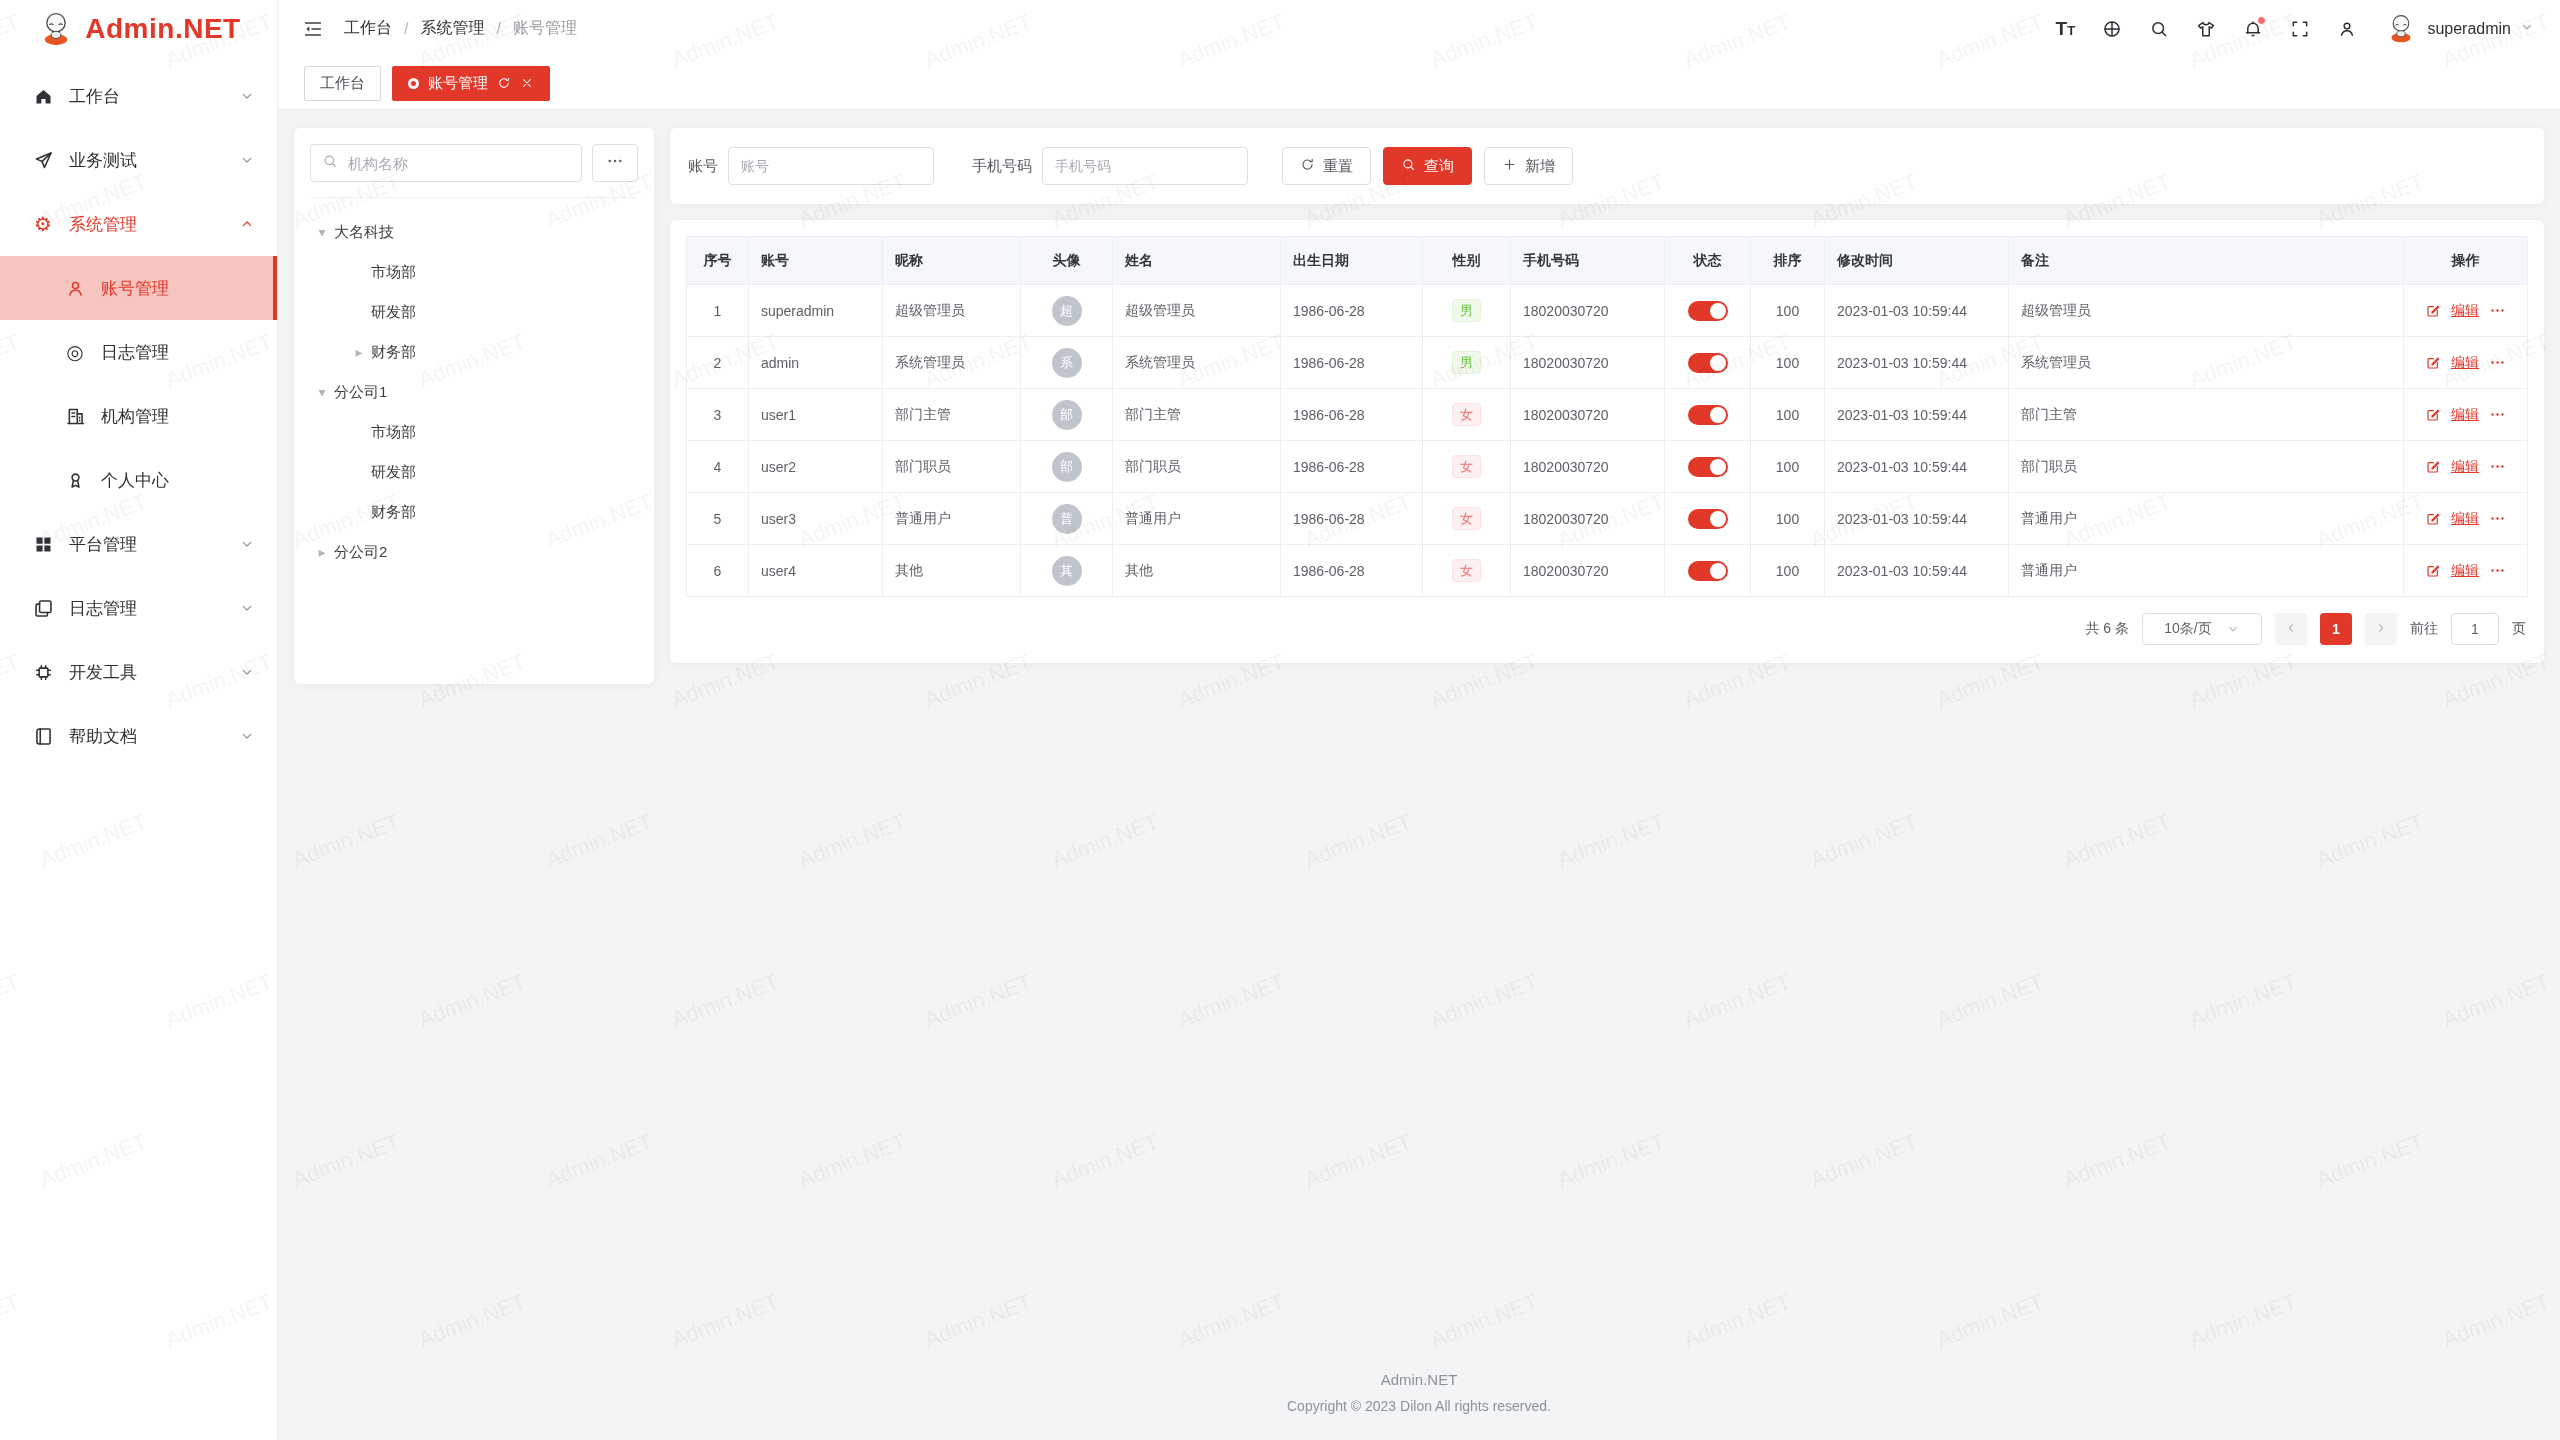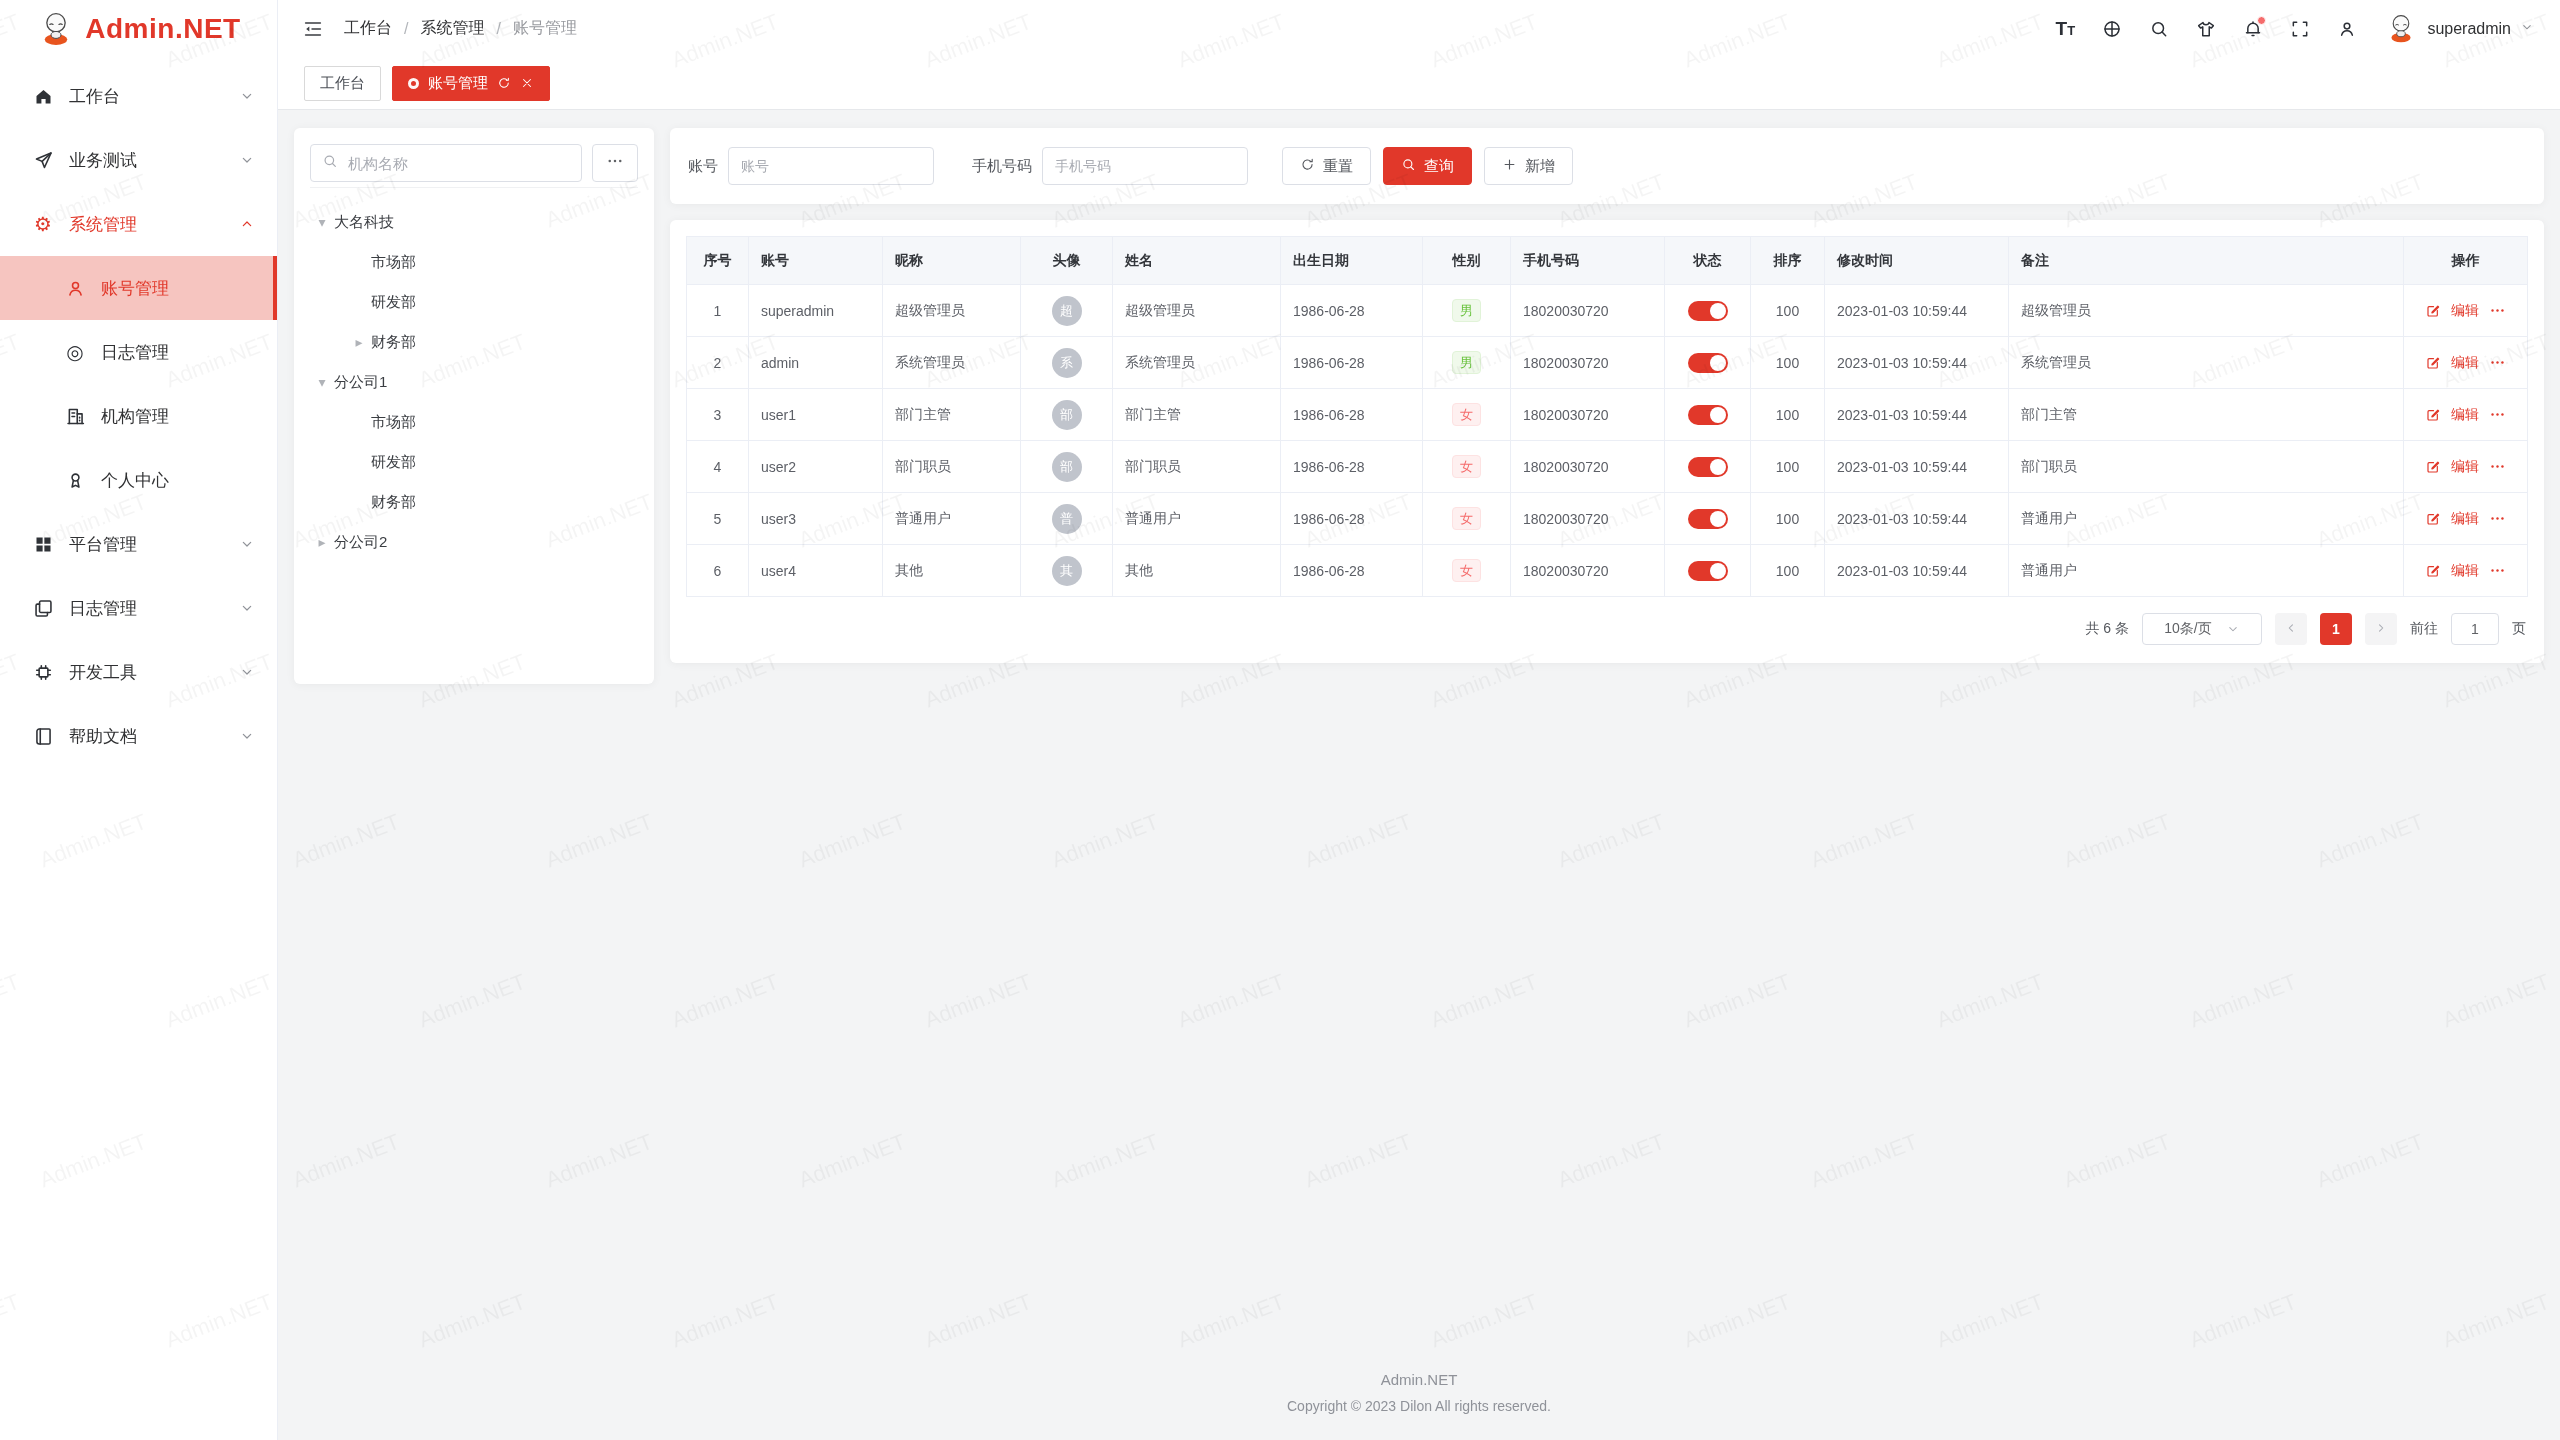--- a/index.html
+++ b/index.html
@@ -41,21 +41,21 @@
     padding:0 26px;gap:11px;}
   .tab{height:35px;padding:0 15px;border:1px solid #d9d9d9;background:#fff;display:flex;align-items:center;
     gap:9px;font-size:15px;color:#4c5057;border-radius:2px;cursor:pointer;}
   .tab.active{background:#e1382a;border-color:#e1382a;color:#fff;}
   .tabdot{width:11px;height:11px;border-radius:50%;border:3px solid rgba(255,255,255,.95);background:transparent;}
   .tab .mini{display:inline-flex;}
   
   .content{flex:1;padding:18px 16px;display:flex;gap:16px;align-items:flex-start;}
   .card{background:#fff;border-radius:6px;box-shadow:0 1px 10px rgba(0,0,0,.05);}
   .tree-card{width:360px;flex-shrink:0;padding:16px;height:556px;}
-  .tree-search-row{display:flex;gap:10px;padding-bottom:5px;border-bottom:1px solid #f0f1f3;}
+  .tree-search-row{display:flex;gap:10px;padding-bottom:15px;border-bottom:1px solid #f0f1f3;}
   .tree-search{flex:1;height:38px;border:1px solid #dcdfe6;border-radius:4px;display:flex;align-items:center;
     padding:0 11px;gap:8px;color:#a8abb2;}
   .tree-search input{border:0;outline:0;flex:1;font-size:15px;color:#606266;font-family:inherit;min-width:0;}
   .tree-search input::placeholder{color:#a8abb2;}
   .more-btn{width:46px;height:38px;border:1px solid #dcdfe6;border-radius:4px;display:flex;align-items:center;
     justify-content:center;color:#606266;cursor:pointer;background:#fff;}
   .tree{padding-top:14px;font-size:15px;color:#3a3d42;}
   .tree-node{height:40px;display:flex;align-items:center;cursor:pointer;}
   .tree-node .caret{width:24px;color:#b0b3b8;font-size:14px;text-align:center;flex-shrink:0;}
   .right-col{flex:1;display:flex;flex-direction:column;gap:16px;min-width:0;}
@@ -81,21 +81,21 @@
   .grid th:last-child,.grid td:last-child{border-right:0;}
   .grid .c{text-align:center;}
   .avatar-circle{width:30px;height:30px;border-radius:50%;background:#c0c4cc;color:#fff;font-size:13px;
     display:inline-flex;align-items:center;justify-content:center;}
   .sex{display:inline-block;min-width:26px;padding:3px 7px;border-radius:4px;font-size:13px;line-height:1.2;}
   .sex.m{color:#67c23a;background:#f0f9eb;border:1px solid #e1f3d8;}
   .sex.f{color:#f56c6c;background:#fef0f0;border:1px solid #fde2e2;}
   .switch{width:40px;height:20px;border-radius:10px;background:#e1382a;position:relative;display:inline-block;
     vertical-align:middle;cursor:pointer;}
   .switch::after{content:"";position:absolute;top:2px;right:2px;width:16px;height:16px;border-radius:50%;background:#fff;}
-  .ops{display:flex;align-items:center;justify-content:center;gap:10px;color:#e1382a;}
+  .ops{display:flex;align-items:center;justify-content:center;gap:10px;color:#e1382a;text-decoration:underline;}
   .ops .lbl{font-size:14px;cursor:pointer;}
   .ops .ic{display:inline-flex;cursor:pointer;}
   
   .pager{display:flex;align-items:center;justify-content:flex-end;gap:13px;padding:16px 2px 10px;
     font-size:14px;color:#55585e;}
   .pg-select{width:120px;height:32px;border:1px solid #dcdfe6;border-radius:4px;display:flex;align-items:center;
     justify-content:center;gap:14px;color:#606266;cursor:pointer;background:#fff;}
   .pg-select .chev{color:#a8abb2;display:inline-flex;}
   .pg-btn{width:32px;height:32px;border-radius:4px;background:#f4f4f5;color:#a8abb2;display:inline-flex;
     align-items:center;justify-content:center;cursor:pointer;}

